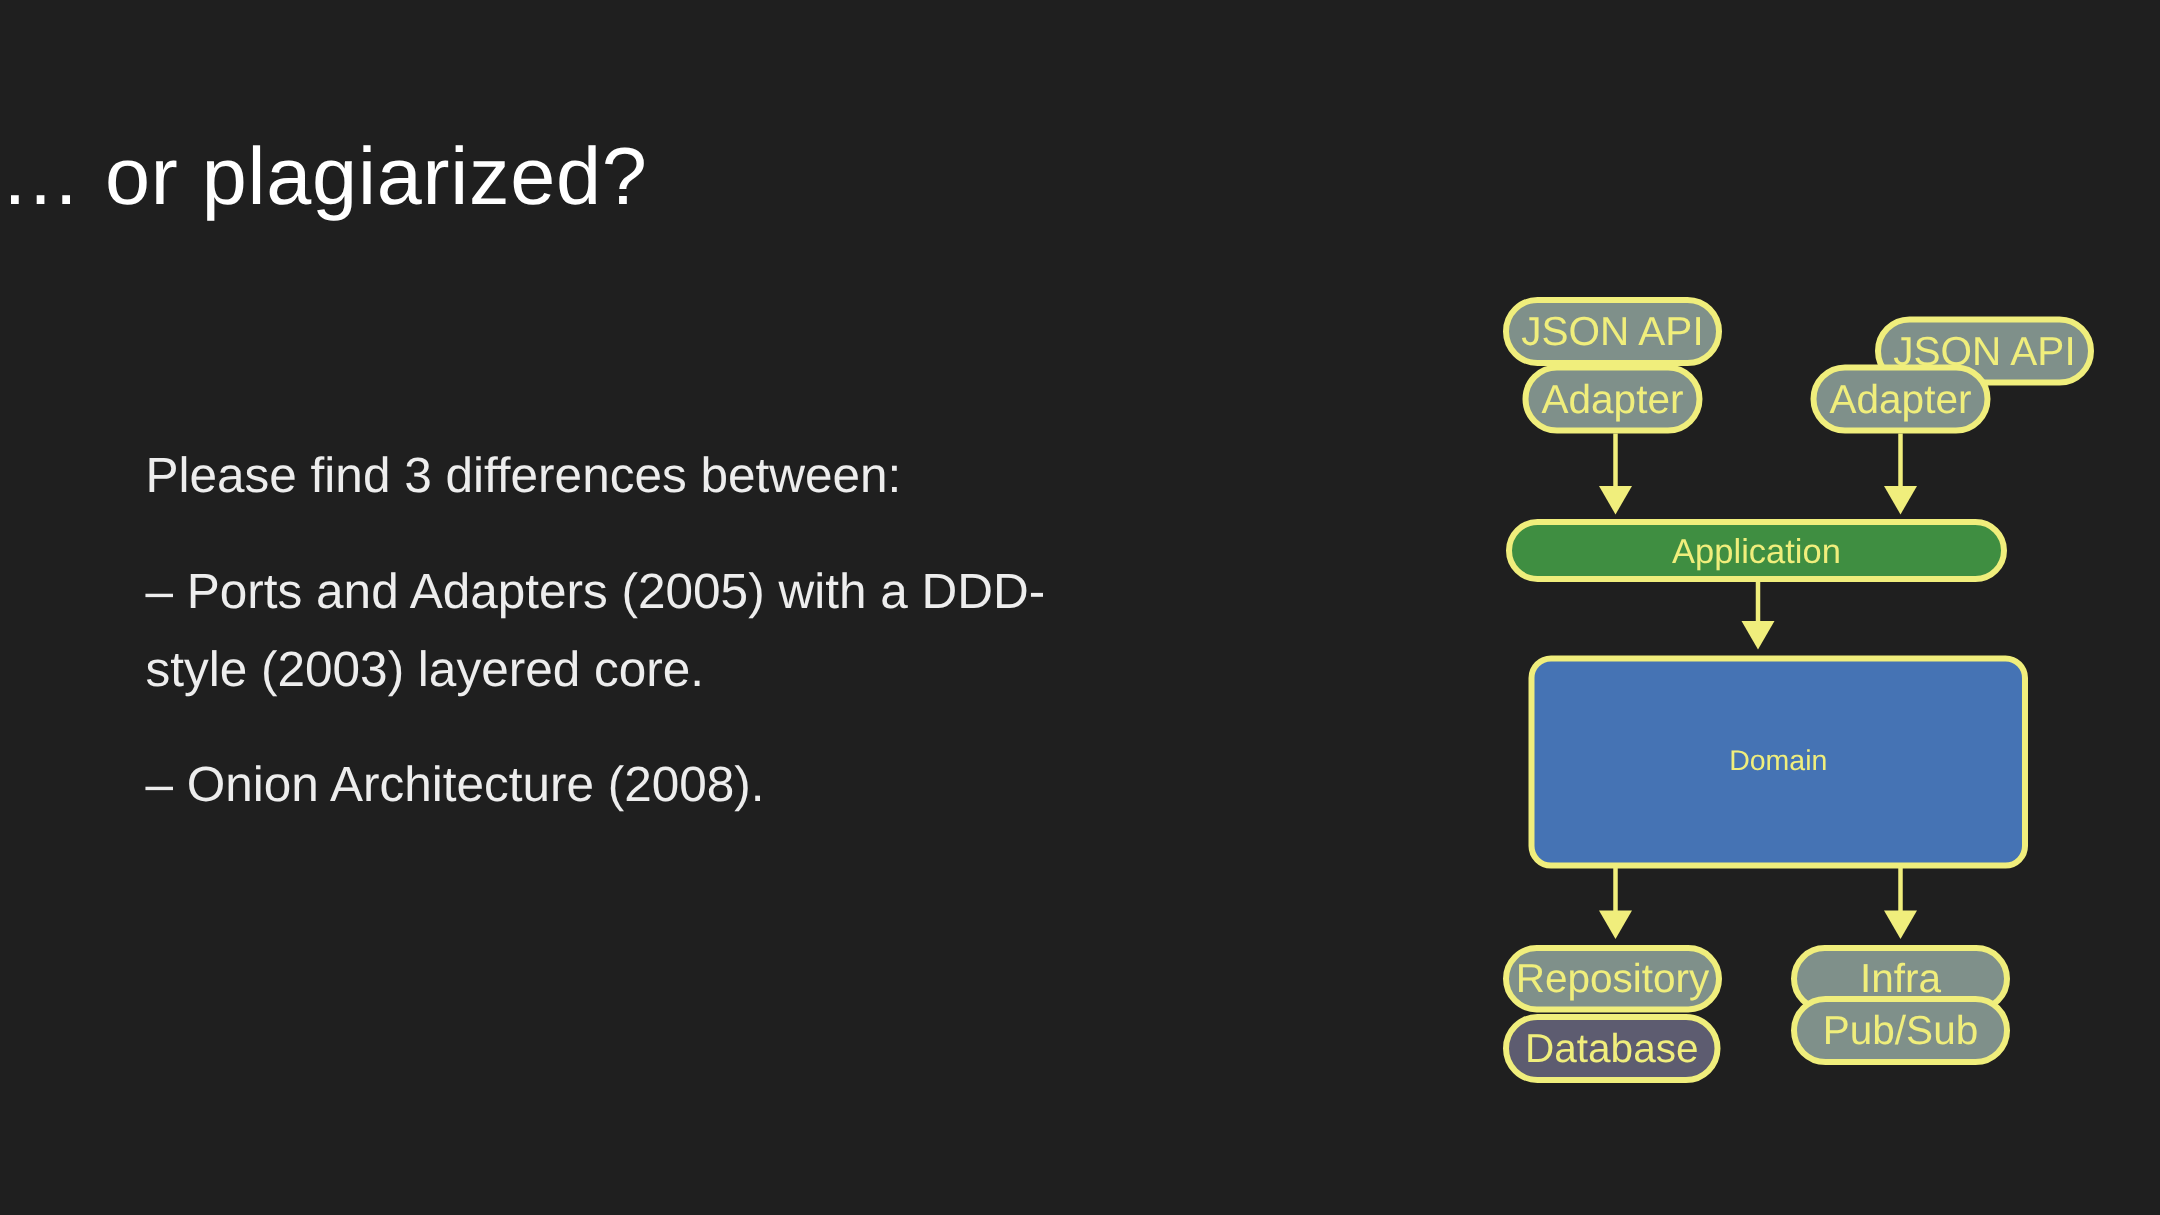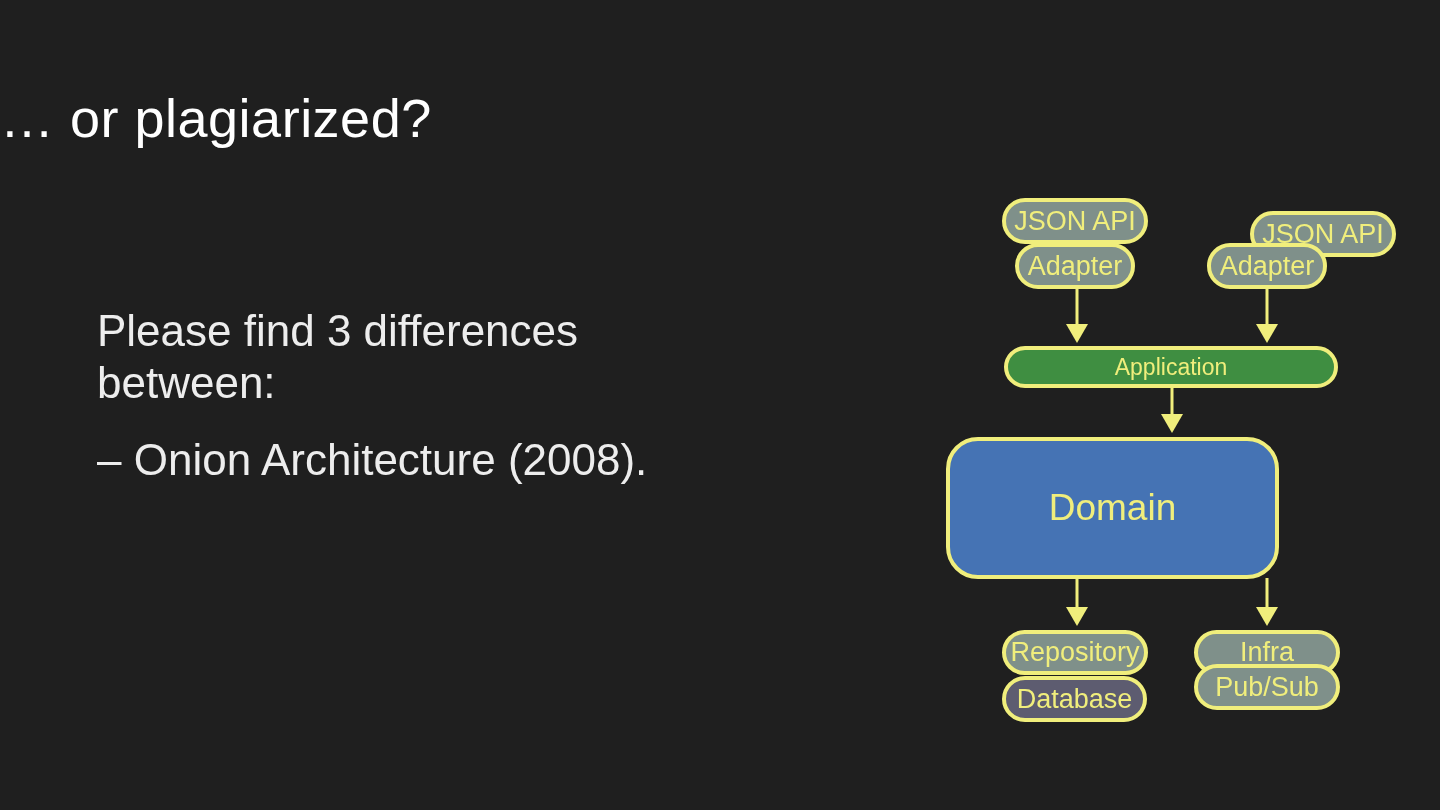--- a/index.html
+++ b/index.html
@@ -25,23 +25,23 @@
     position:absolute;
     top:78px; left:0; width:100%;
     font-size:54px;
     line-height:80px;
     font-weight:400;
     color: var(--title-white);
     letter-spacing:0.5px;
   }
   .body-text {
     position:absolute;
-    left:97px; top:305px;
+    left:97px; top:291px;
     width:628px;
-    font-size:44px;
+    font-size:33px;
     line-height:52px;
     color: var(--text-white);
   }
   .body-text p { margin:0 0 25px 0; }
   
   .node {
     position:absolute;
     border:4px solid var(--accent-yellow);
     color: var(--accent-yellow);
     display:flex; align-items:center; justify-content:center;
@@ -49,22 +49,22 @@
     text-align:center;
     white-space:nowrap;
   }
   .pill { border-radius:24px; background: var(--node-gray); }
   .n-rest   { left:1002px; top:198px; width:146px; height:46px; }
   .n-json   { left:1250px; top:198px; width:146px; height:46px;margin-top:13px; }
   .n-adl    { left:1015px; top:243px; width:120px; height:46px; }
   .n-adr    { left:1207px; top:243px; width:120px; height:46px; }
   .n-app    { left:1004px; top:346px; width:334px; height:42px;
               border-radius:21px; background: var(--application-green); font-size:23px; }
-  .n-domain { left:946px; top:437px; width:333px; height:142px;
-              border-radius:32px; background: var(--domain-blue); font-size:37px; }
+  .n-domain { left:1019px; top:437px; width:333px; height:142px;
+              border-radius:15px; background: var(--domain-blue); font-size:19px; }
   .n-repo   { left:1002px; top:630px; width:146px; height:45px; }
   .n-db     { left:1002px; top:676px; width:145px; height:46px; background: var(--node-purple); }
   .n-infra  { left:1194px; top:630px; width:146px; height:45px; }
   .n-pub    { left:1194px; top:664px; width:146px; height:46px; }
   .arrows {
     position:absolute;
     left:985px; top:185px;
     pointer-events:none;
   }
   .arrows line    { stroke: var(--accent-yellow); stroke-width:3; }
@@ -72,20 +72,21 @@
 </style>
 </head>
 <body>
 
 <div class="slide">
 
   <h1 class="title">… or plagiarized?</h1>
 
   <div class="body-text">
     <p>Please find 3 differences between:</p>
+    <p>– Ports and Adapters (2005) with a DDD-style (2003) layered core.</p>
     <p>– Onion Architecture (2008).</p>
   </div>
 
   <div>
     <svg class="arrows" width="370" height="560" viewBox="0 0 370 560">
       <g>
         <line x1="92" y1="104" x2="92" y2="140"></line>
         <polygon points="81,139 103,139 92,158"></polygon>
       </g>
       <g>

